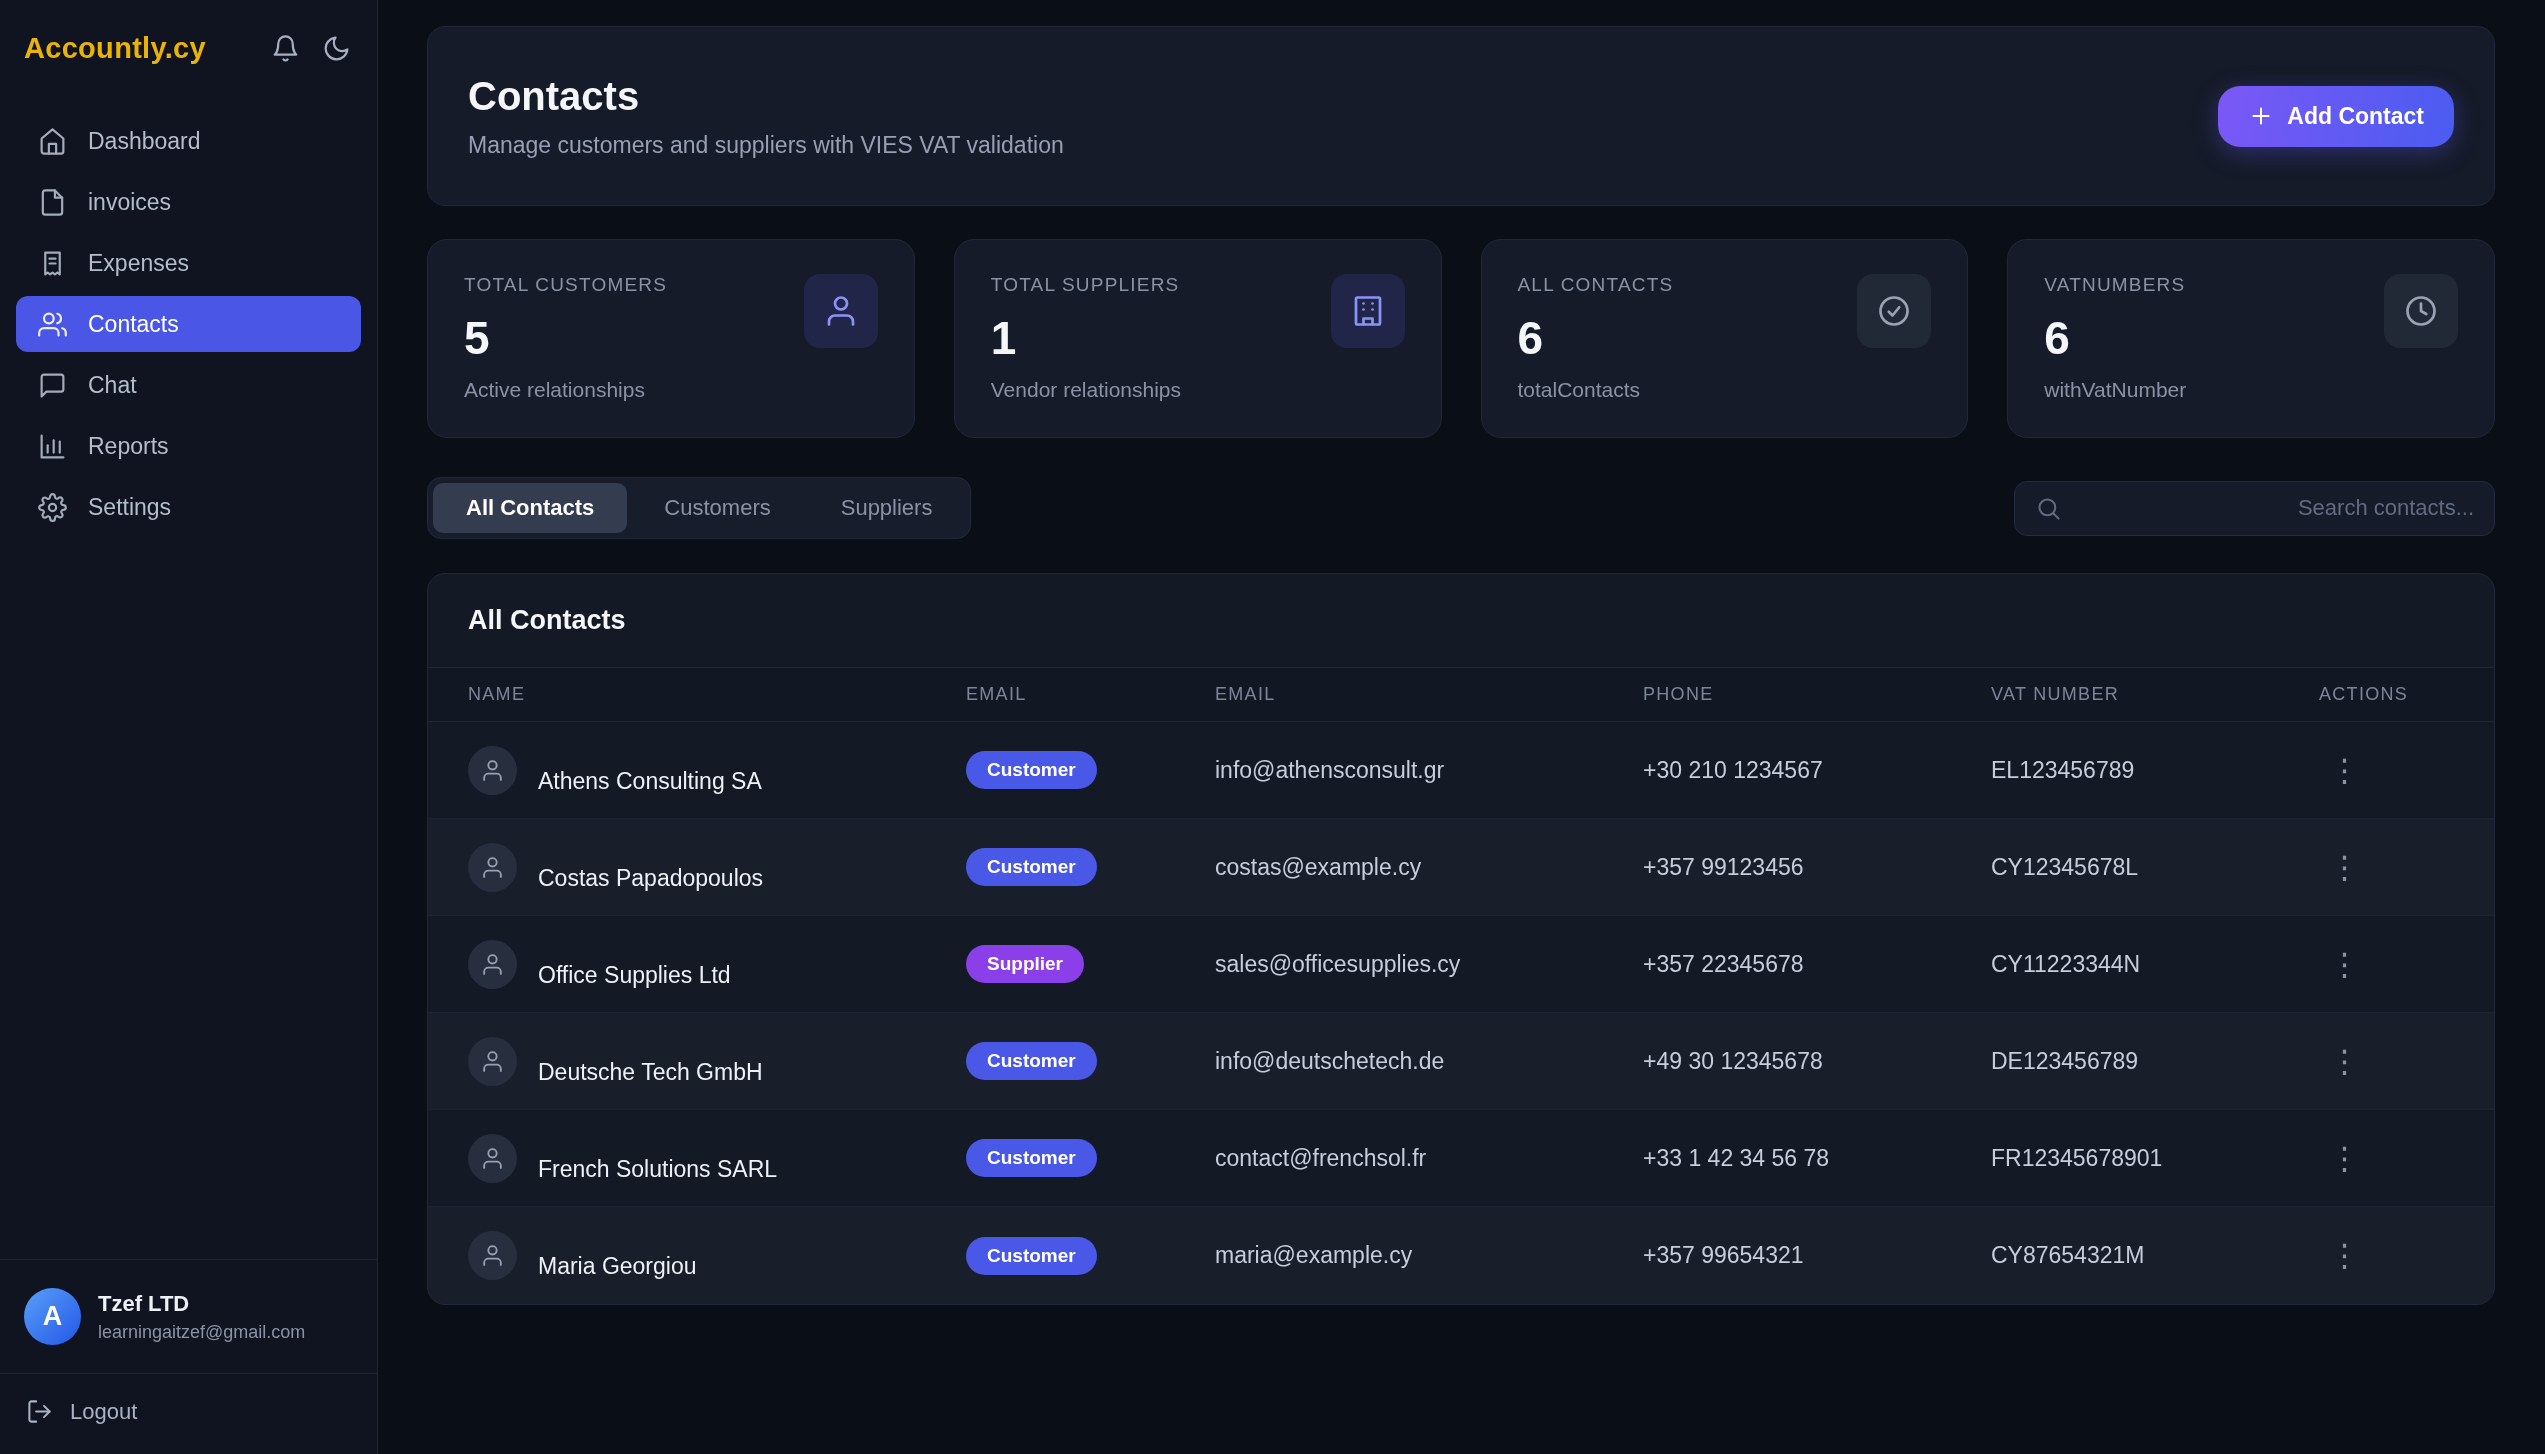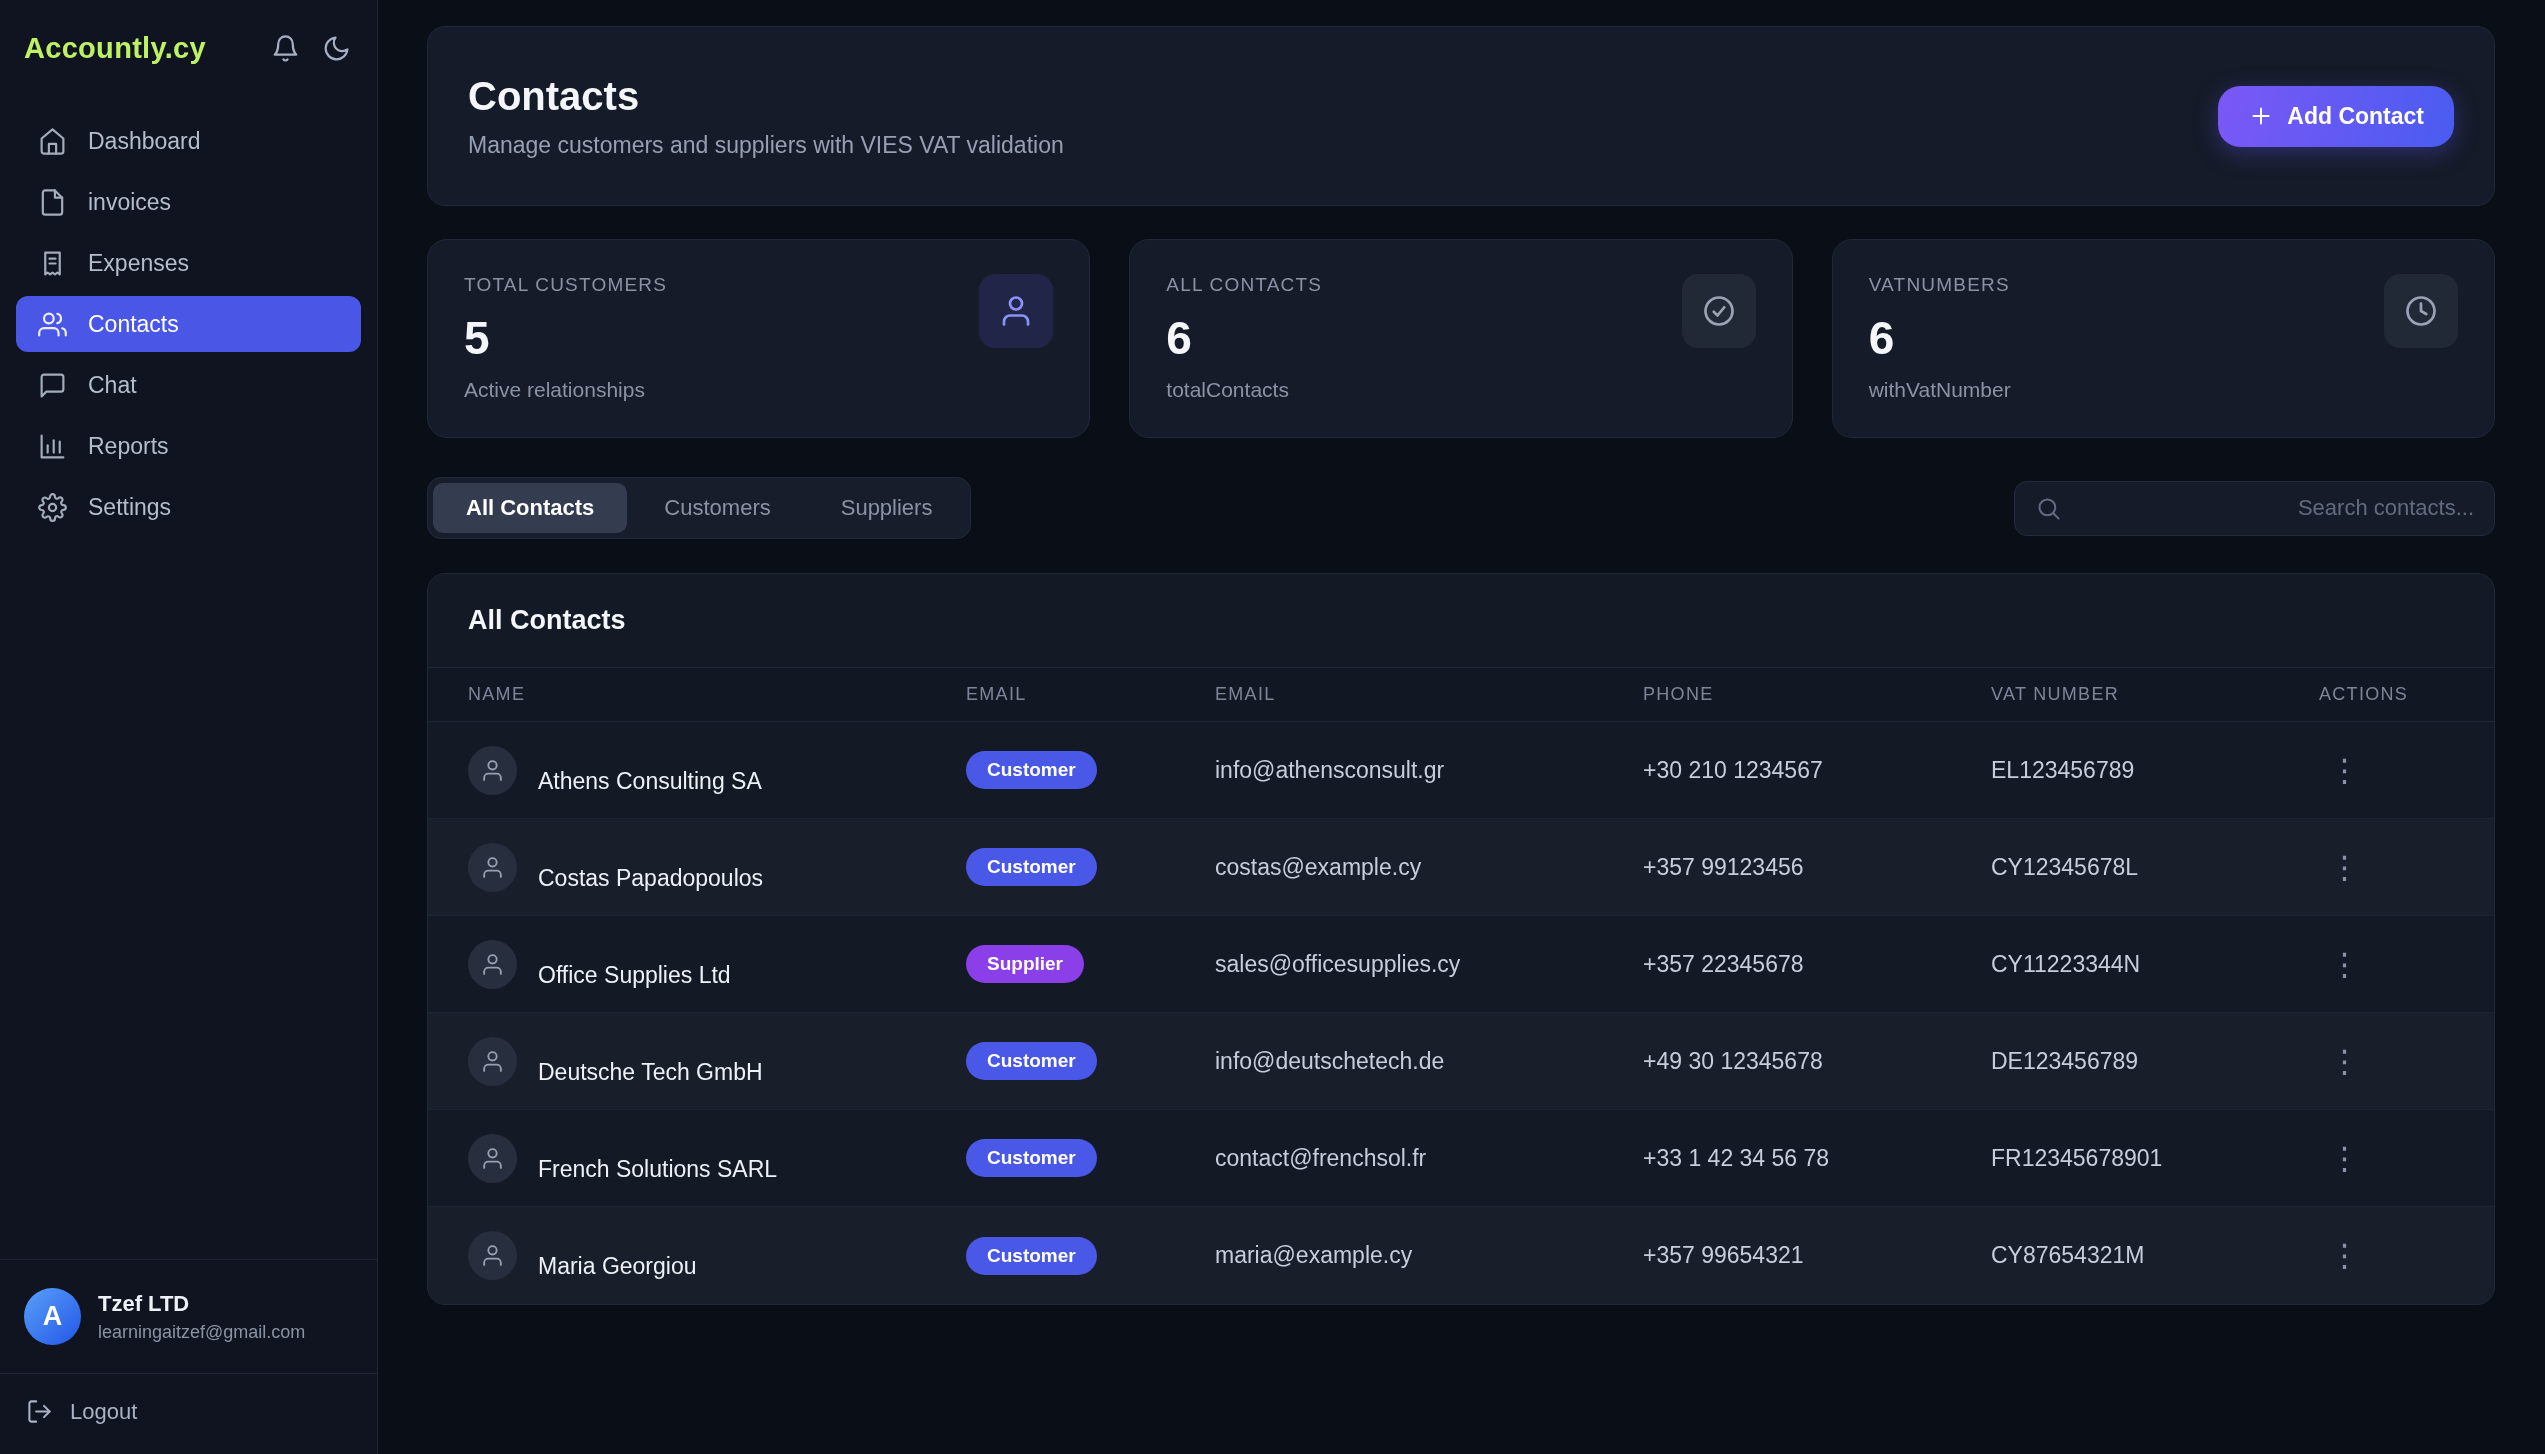--- a/index.html
+++ b/index.html
@@ -3,21 +3,21 @@
 <meta charset="utf-8">
 <style>
   * { margin:0; padding:0; box-sizing:border-box; }
   html,body { width:2545px; height:1455px; }
   body { font-family:"Liberation Sans",sans-serif; background:#0a0e17; color:#e8ecf4; overflow:hidden; }
   .app { display:flex; width:100%; height:100%; }
 
   
   .sidebar { width:378px; background:#0f1420; border-right:1px solid #1d2536; display:flex; flex-direction:column; flex-shrink:0; }
   .logo-row { display:flex; align-items:center; padding:32px 26px 22px 24px; gap:22px; }
-  .logo { font-size:29px; font-weight:bold; letter-spacing:0.3px; flex:1; color:#bef264; }
+  .logo { font-size:29px; font-weight:bold; letter-spacing:0.3px; flex:1; color:#eab308; }
   .icon-btn { color:#a7b0c2; cursor:pointer; display:flex; }
   .icon-btn svg { width:29px; height:29px; }
   nav { padding:26px 16px 0; display:flex; flex-direction:column; gap:5px; }
   .nav-item { display:flex; align-items:center; gap:21px; height:56px; padding:0 22px; border-radius:12px; color:#b4bdcc; font-size:23px; cursor:pointer; }
   .nav-item svg { width:29px; height:29px; opacity:.9; flex-shrink:0; }
   .nav-item.active { background:#4a57e6; color:#ffffff; }
   .sidebar-spacer { flex:1; }
   .user-section { border-top:1px solid #1d2536; padding:28px 24px; display:flex; gap:17px; align-items:center; cursor:pointer; }
   .avatar { width:57px; height:57px; border-radius:50%; background:linear-gradient(135deg,#59a0f8,#2356e8); display:flex; align-items:center; justify-content:center; font-weight:bold; font-size:27px; color:#fff; flex-shrink:0; }
   .user-name { font-size:22px; font-weight:bold; color:#eef1f7; }
@@ -194,20 +194,37 @@
           </div>
           <div class="stat-icon indigo">
             <svg viewBox="0 0 24 24" fill="none" stroke="currentColor" stroke-width="1.8" stroke-linecap="round" stroke-linejoin="round">
               <path d="M20 21v-2a4 4 0 0 0-4-4H8a4 4 0 0 0-4 4v2"></path>
               <circle cx="12" cy="7" r="4"></circle>
             </svg>
           </div>
         </div>
         <div class="stat-card">
           <div>
+            <div class="stat-label">TOTAL SUPPLIERS</div>
+            <div class="stat-value">1</div>
+            <div class="stat-sub">Vendor relationships</div>
+          </div>
+          <div class="stat-icon indigo">
+            <svg viewBox="0 0 24 24" fill="none" stroke="currentColor" stroke-width="1.8" stroke-linecap="round" stroke-linejoin="round">
+              <rect x="4" y="3" width="16" height="18" rx="1"></rect>
+              <path d="M9 21v-4h6v4"></path>
+              <path d="M9 7h.01"></path>
+              <path d="M15 7h.01"></path>
+              <path d="M9 11h.01"></path>
+              <path d="M15 11h.01"></path>
+            </svg>
+          </div>
+        </div>
+        <div class="stat-card">
+          <div>
             <div class="stat-label">ALL CONTACTS</div>
             <div class="stat-value">6</div>
             <div class="stat-sub">totalContacts</div>
           </div>
           <div class="stat-icon slate">
             <svg viewBox="0 0 24 24" fill="none" stroke="currentColor" stroke-width="1.8" stroke-linecap="round" stroke-linejoin="round">
               <circle cx="12" cy="12" r="9"></circle>
               <path d="m8.5 12.5 2.5 2.5 4.5-5.5"></path>
             </svg>
           </div>

